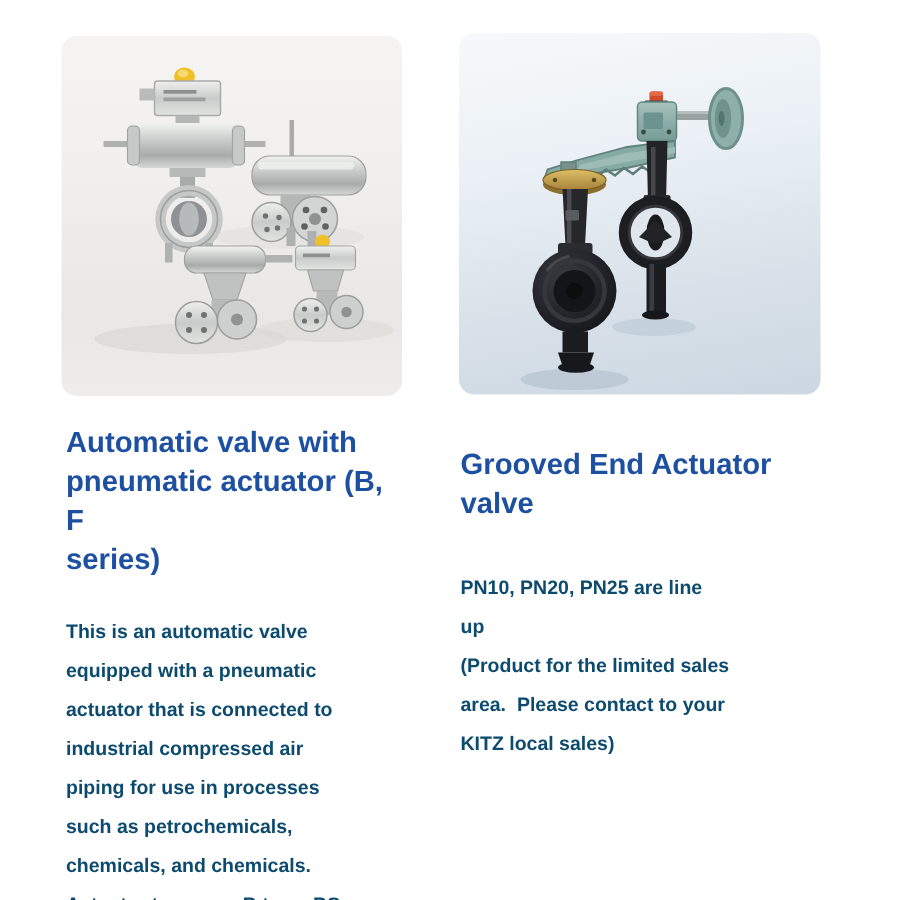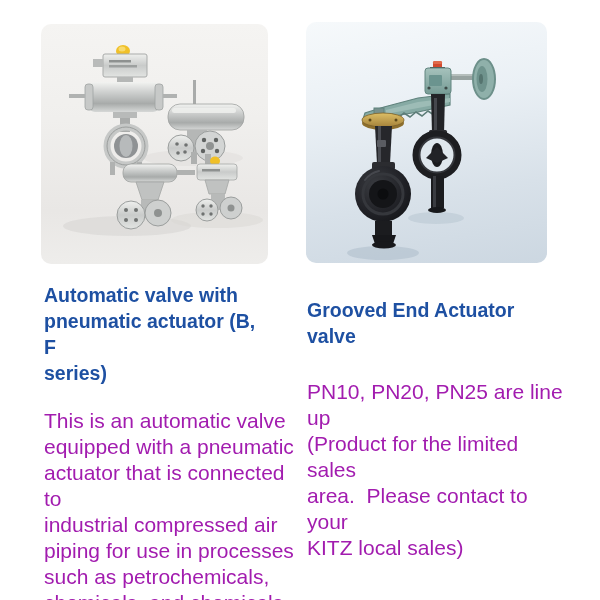--- a/index.html
+++ b/index.html
@@ -41,24 +41,25 @@
     line-height: 26px;
     font-weight: bold;
     color: #1e50a2;
     white-space: pre-line;
   }
   .col-right .title { margin: 34px 0 0 1px; }
 
   .desc {
     margin: 22px 0 0 3px;
     width: 262px;
-    font-size: 21px;
+    font-size: 13px;
     line-height: 26px;
-    color: #a21caf;
+    color: #0c4a6e;
     white-space: pre-wrap;
+    font-weight: bold;
   }
   .col-right .desc { margin: 30px 0 0 1px; width: 258px; }
 
   svg { display: block; }
 </style>
 </head>
 <body>
 
 <div class="page">
 

